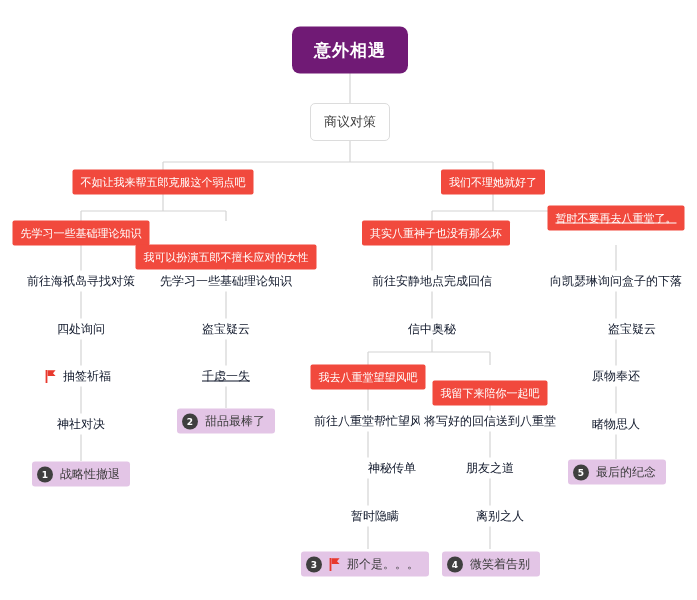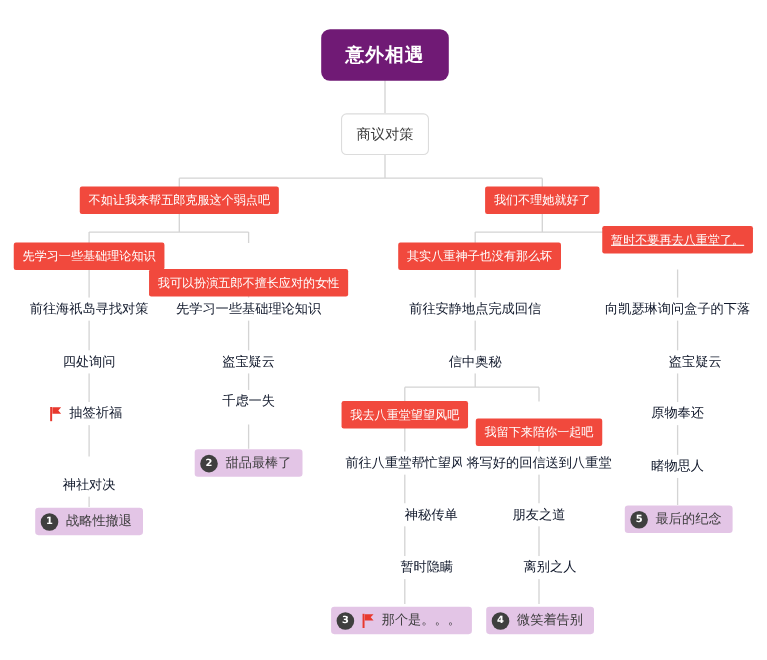--- a/index.html
+++ b/index.html
@@ -109,43 +109,43 @@
 <div class="node node-step" style="left:81px; top:329px;">四处询问</div>
 <div class="node node-step" style="left:78px; top:376px;">
   <span class="flag">
     <svg width="11" height="14" viewBox="0 0 11 14">
         <path d="M1.5 0.5 v13" stroke="#e8392e" stroke-width="1.8"></path>
         <path d="M2.6 0.8 h8 l-2.6 2.9 2.6 2.9 h-8 z" fill="#e8392e"></path>
       </svg>
   </span>
   <span>抽签祈福</span>
 </div>
-<div class="node node-step" style="left:81px; top:424px;margin-top:17px;">神社对决</div>
+<div class="node node-step" style="left:81px; top:424px;">神社对决</div>
 <div class="node node-ending" style="left:81px; top:474px;">
   <span class="badge">1</span>
   <span>战略性撤退</span>
 </div>
 
 <div class="node node-step" style="left:226px; top:281px;">先学习一些基础理论知识</div>
 <div class="node node-step" style="left:226px; top:329px;">盗宝疑云</div>
-<div class="node node-step" style="left:226px; top:365px;">千虑一失</div>
+<div class="node node-step" style="left:226px; top:376px;text-decoration:underline;">千虑一失</div>
 <div class="node node-ending" style="left:226px; top:421px;">
   <span class="badge">2</span>
   <span>甜品最棒了</span>
 </div>
 
 <div class="node node-step" style="left:432px; top:281px;">前往安静地点完成回信</div>
 <div class="node node-step" style="left:432px; top:329px;">信中奥秘</div>
 
 <div class="node node-choice" style="left:368px; top:377px;">我去八重堂望望风吧</div>
 <div class="node node-choice" style="left:490px; top:377px;margin-top:16px;">我留下来陪你一起吧</div>
 
 <div class="node node-step" style="left:368px; top:421px;">前往八重堂帮忙望风</div>
 <div class="node node-step" style="left:368px; top:468px;margin-left:24px;">神秘传单</div>
-<div class="node node-step" style="left:388px; top:516px;">暂时隐瞒</div>
+<div class="node node-step" style="left:375px; top:516px;">暂时隐瞒</div>
 <div class="node node-ending" style="left:365px; top:564px;">
   <span class="badge">3</span>
   <span class="flag">
     <svg width="11" height="14" viewBox="0 0 11 14">
         <path d="M1.5 0.5 v13" stroke="#e8392e" stroke-width="1.8"></path>
         <path d="M2.6 0.8 h8 l-2.6 2.9 2.6 2.9 h-8 z" fill="#e8392e"></path>
       </svg>
   </span>
   <span>那个是。。。</span>
 </div>

